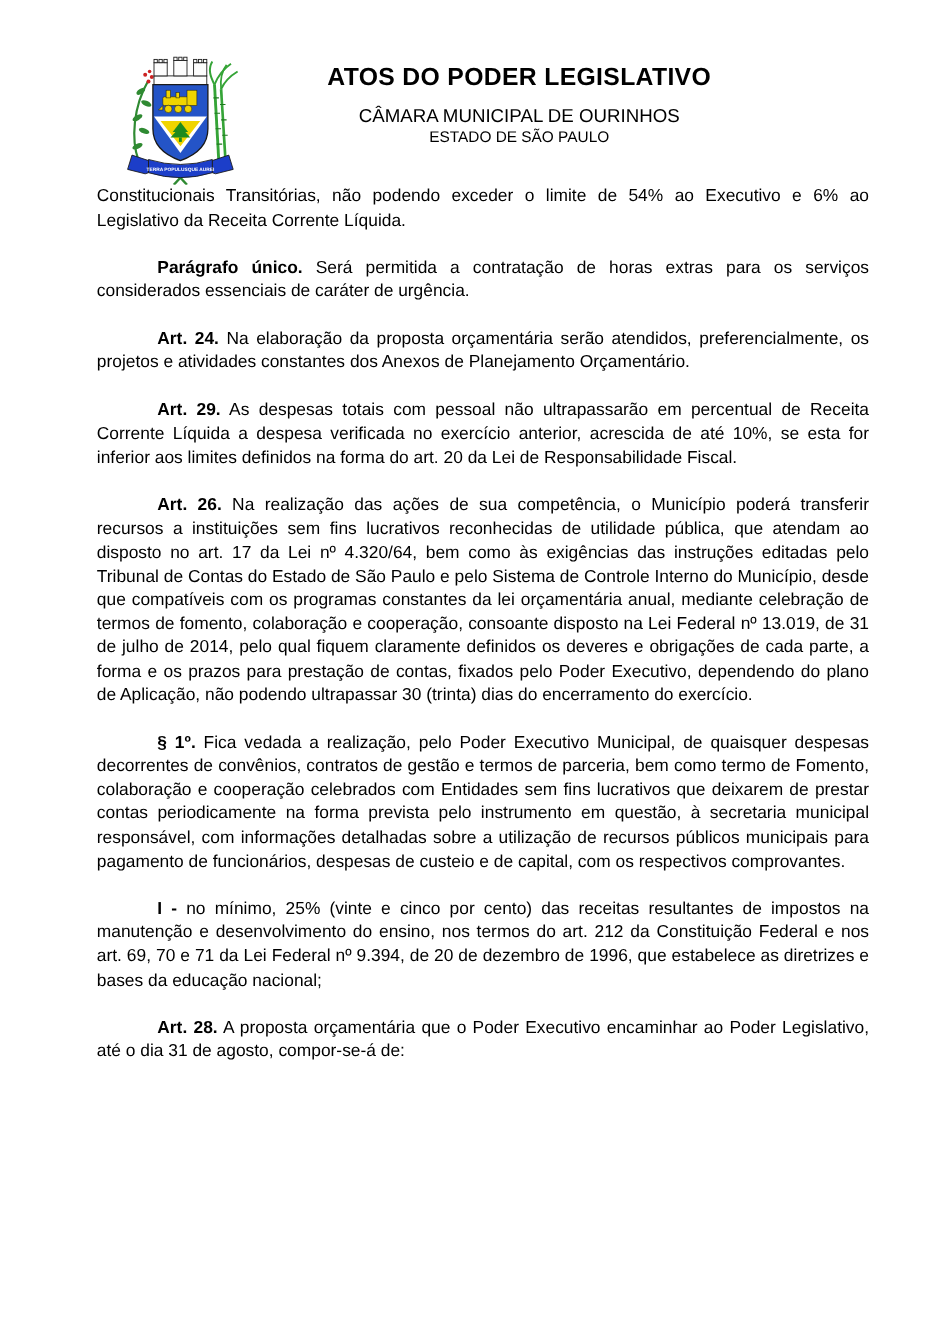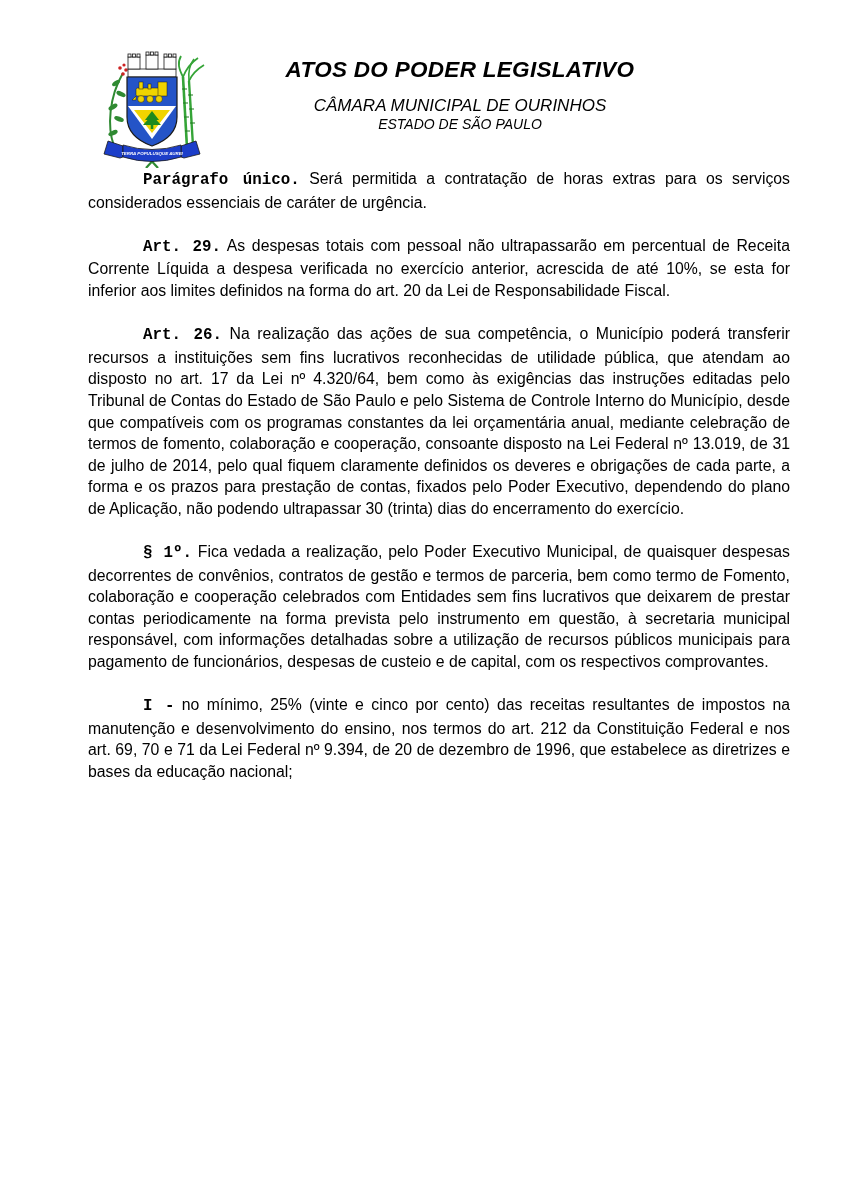--- a/index.html
+++ b/index.html
@@ -5,40 +5,40 @@
   html, body { margin: 0; padding: 0; background: #ffffff; }
   .page {
     position: relative;
     width: 849px;
     height: 1200px;
     background: #ffffff;
     font-family: "Liberation Sans", sans-serif;
     color: #000000;
     overflow: hidden;
   }
-  .header { position: absolute; top: 47px; left: 4px; right: 0; height: 121px; font-style: italic; }
+  .header { position: absolute; top: 47px; left: 16px; right: 0; height: 121px; }
   .crest { position: absolute; left: 89px; top: 0; width: 118px; height: 121px; }
   .crest svg { display: block; width: 118px; height: 121px; }
   .header-text { position: absolute; left: 206px; top: 10px; width: 500px; text-align: center; }
   .title { font-size: 22.5px; font-weight: bold; margin: 0; line-height: 1.15; letter-spacing: 0.3px; }
   .org   { font-size: 17px; margin-top: 14px; line-height: 1.1; }
   .state { font-size: 14px; margin-top: 1px; line-height: 1.1; }
   .content {
     position: absolute;
     top: 168px;
     left: 88px;
     width: 702px;
     text-align: justify;
     font-size: 15.8px;
     line-height: 21.6px;
   }
   .content p { margin: 0 0 21.6px 0; text-indent: 55px; }
   .content p.noindent { text-indent: 0; }
   .content p.tight { margin-bottom: 0; }
-  .lead { font-weight: bold; font-family: Liberation Mono, monospace; }
+  .lead { font-weight: bold; }
 </style>
 </head>
 <body>
 
 <div class="page">
 
   <header class="header">
 
     <div class="crest">
       <svg viewBox="0 0 118 121" xmlns="http://www.w3.org/2000/svg">
@@ -122,31 +122,34 @@
     <div class="header-text">
       <h1 class="title">ATOS DO PODER LEGISLATIVO</h1>
       <div class="org">CÂMARA MUNICIPAL DE OURINHOS</div>
       <div class="state">ESTADO DE SÃO PAULO</div>
     </div>
 
   </header>
 
   <main class="content">
 
+    <p class="noindent"><span class="lead"></span><span>Constitucionais Transitórias, não podendo exceder o limite de 54% ao Executivo e 6% ao Legislativo da Receita Corrente Líquida.</span></p>
 
     <p><span class="lead">Parágrafo único.</span><span> Será permitida a contratação de horas extras para os serviços considerados essenciais de caráter de urgência.</span></p>
 
+    <p><span class="lead">Art. 24.</span><span> Na elaboração da proposta orçamentária serão atendidos, preferencialmente, os projetos e atividades constantes dos Anexos de Planejamento Orçamentário.</span></p>
 
     <p><span class="lead">Art. 29.</span><span> As despesas totais com pessoal não ultrapassarão em percentual de Receita Corrente Líquida a despesa verificada no exercício anterior, acrescida de até 10%, se esta for inferior aos limites definidos na forma do art. 20 da Lei de Responsabilidade Fiscal.</span></p>
 
     <p><span class="lead">Art. 26.</span><span> Na realização das ações de sua competência, o Município poderá transferir recursos a instituições sem fins lucrativos reconhecidas de utilidade pública, que atendam ao disposto no art. 17 da Lei nº 4.320/64, bem como às exigências das instruções editadas pelo Tribunal de Contas do Estado de São Paulo e pelo Sistema de Controle Interno do Município, desde que compatíveis com os programas constantes da lei orçamentária anual, mediante celebração de termos de fomento, colaboração e cooperação, consoante disposto na Lei Federal nº 13.019, de 31 de julho de 2014, pelo qual fiquem claramente definidos os deveres e obrigações de cada parte, a forma e os prazos para prestação de contas, fixados pelo Poder Executivo, dependendo do plano de Aplicação, não podendo ultrapassar 30 (trinta) dias do encerramento do exercício.</span></p>
 
     <p><span class="lead">§ 1º.</span><span> Fica vedada a realização, pelo Poder Executivo Municipal, de quaisquer despesas decorrentes de convênios, contratos de gestão e termos de parceria, bem como termo de Fomento, colaboração e cooperação celebrados com Entidades sem fins lucrativos que deixarem de prestar contas periodicamente na forma prevista pelo instrumento em questão, à secretaria municipal responsável, com informações detalhadas sobre a utilização de recursos públicos municipais para pagamento de funcionários, despesas de custeio e de capital, com os respectivos comprovantes.</span></p>
 
 
 
     <p><span class="lead">I -</span><span> no mínimo, 25% (vinte e cinco por cento) das receitas resultantes de impostos na manutenção e desenvolvimento do ensino, nos termos do art. 212 da Constituição Federal e nos art. 69, 70 e 71 da Lei Federal nº 9.394, de 20 de dezembro de 1996, que estabelece as diretrizes e bases da educação nacional;</span></p>
 
 
+    <p><span class="lead">Art. 28.</span><span> A proposta orçamentária que o Poder Executivo encaminhar ao Poder Legislativo, até o dia 31 de agosto, compor-se-á de:</span></p>
 
   </main>
 
 </div>
 
 </body></html>

